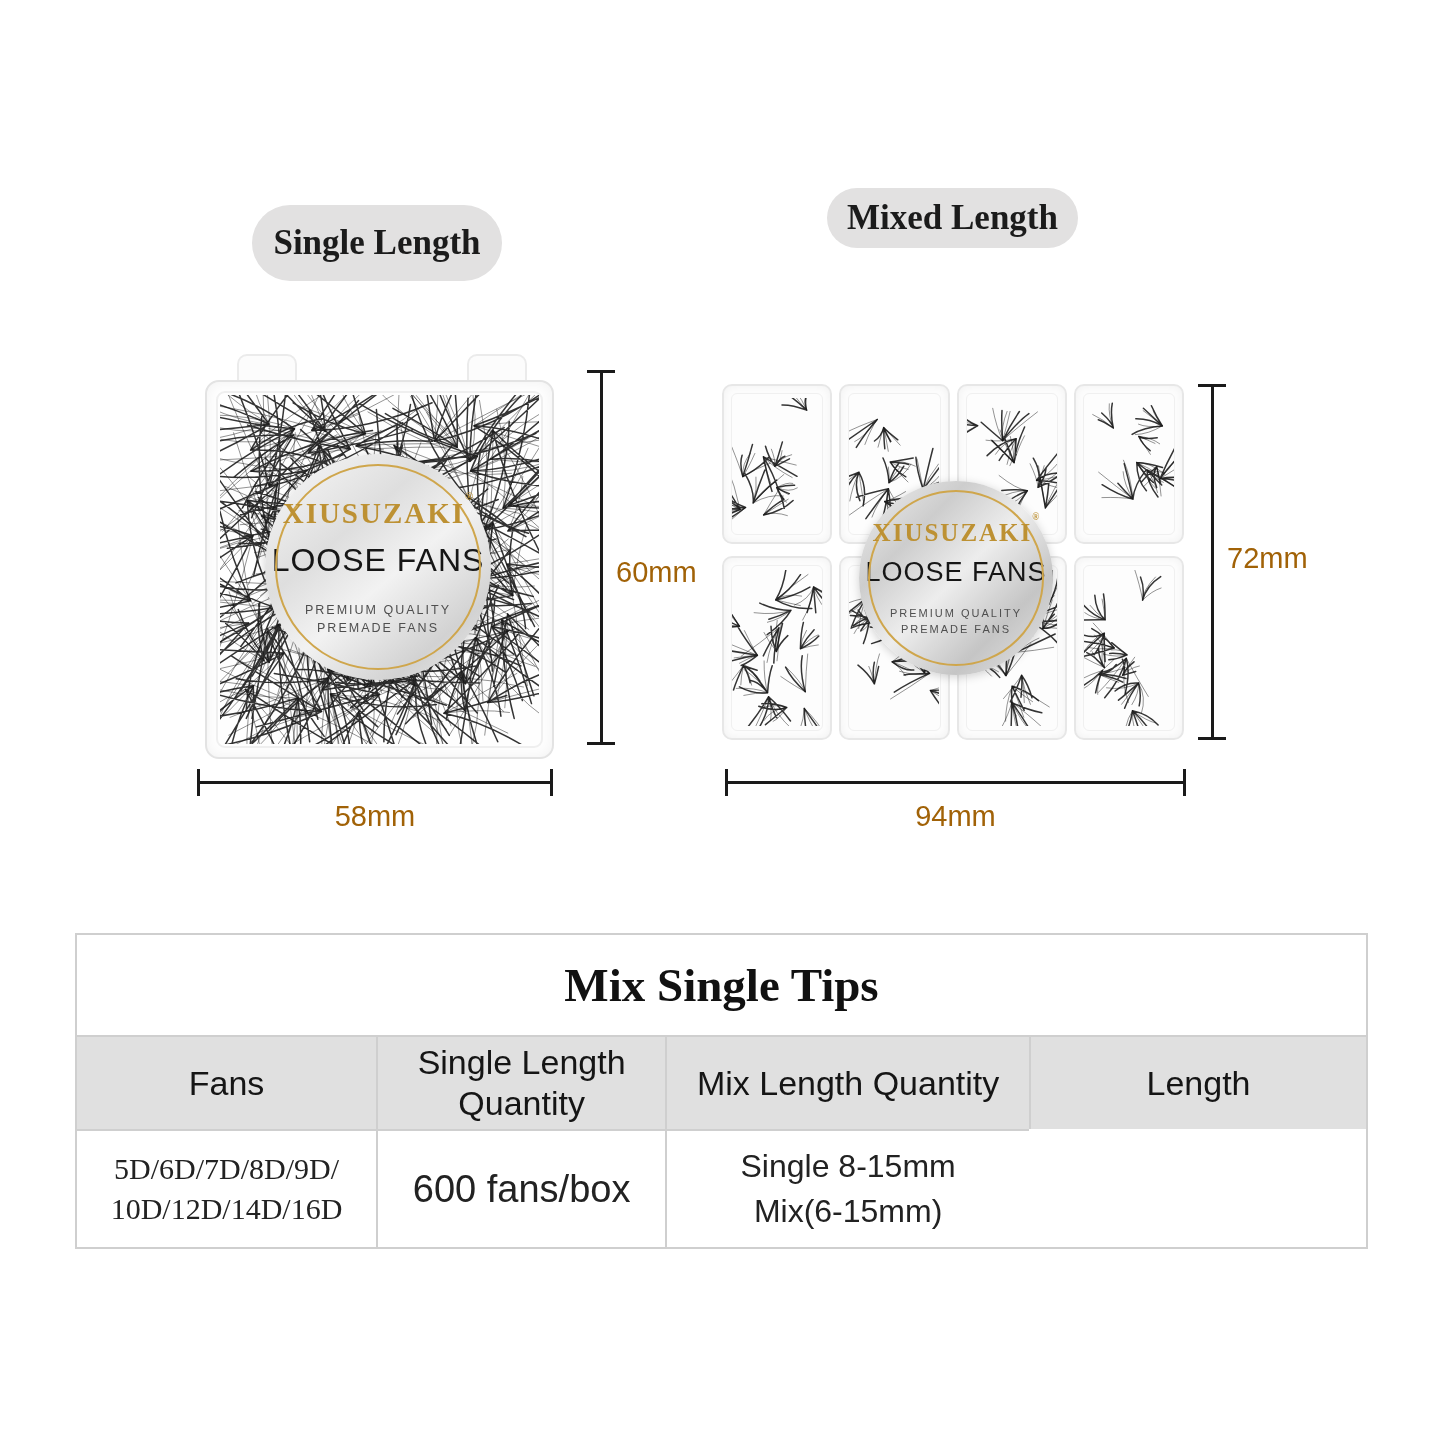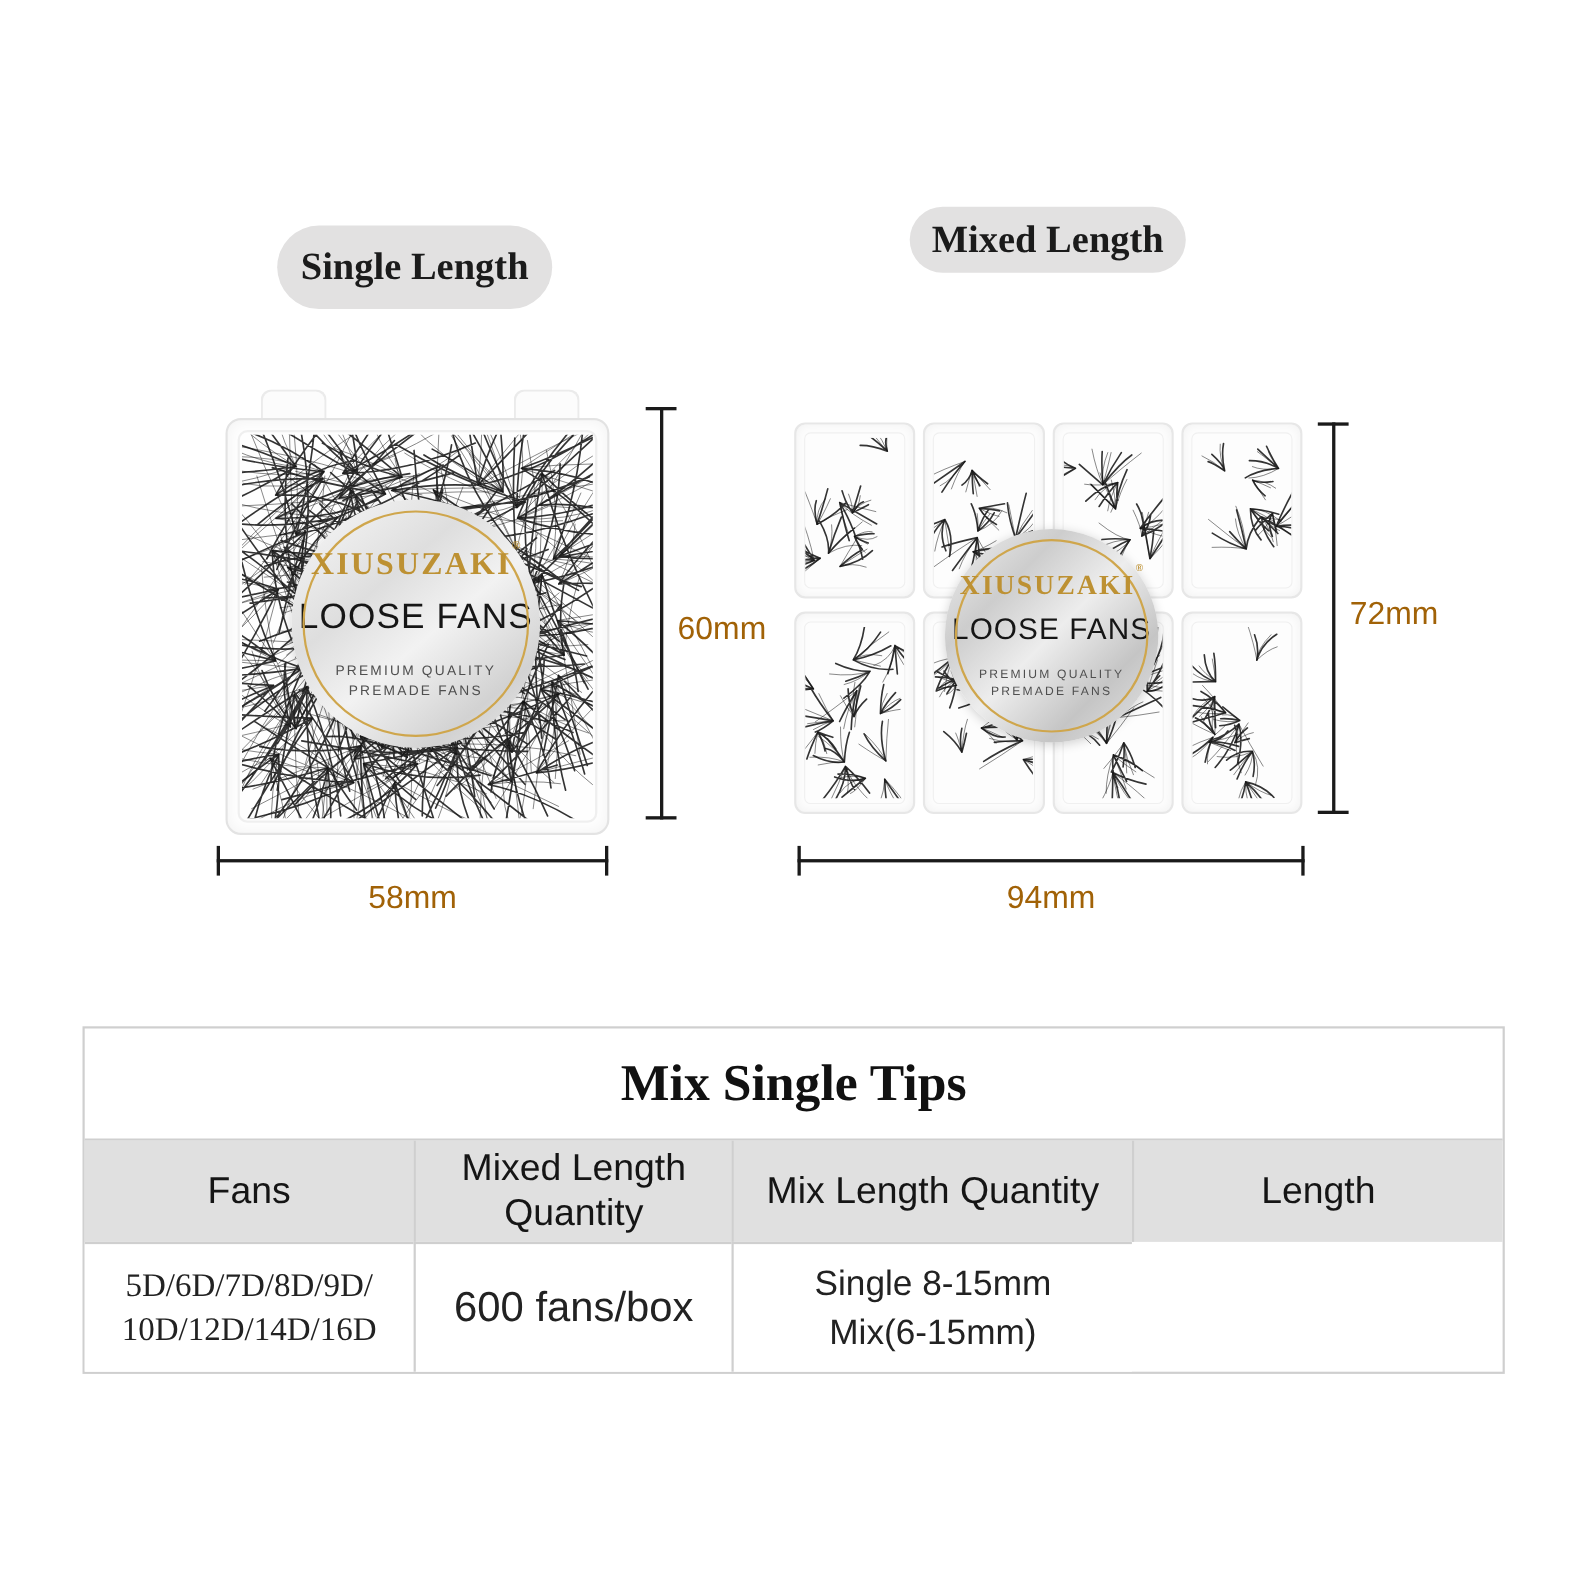--- a/index.html
+++ b/index.html
@@ -227,21 +227,21 @@
 
   <div class="dlh" style="left:725px;top:781px;width:461px;"></div>
   <div class="dlv" style="left:725px;top:769px;height:27px;"></div>
   <div class="dlv" style="left:1183px;top:769px;height:27px;"></div>
   <div class="dim-label center" style="left:725px;top:800px;width:461px;">94mm</div>
 
   <div class="tbl">
     <div class="tbl-title">Mix Single Tips</div>
 
     <div class="tcell thead c0">Fans</div>
-    <div class="tcell thead">Mixed Length Quantity</div>
+    <div class="tcell thead">Single Length Quantity</div>
     <div class="tcell thead">Mix Length Quantity</div>
     <div class="tcell thead">Length</div>
 
     <div class="tcell tbody c0">
       <div class="fans">5D/6D/7D/8D/9D/</div>
       <div class="fans">10D/12D/14D/16D</div>
     </div>
     <div class="tcell tbody">
       <div class="qty">600 fans/box</div>
     </div>

